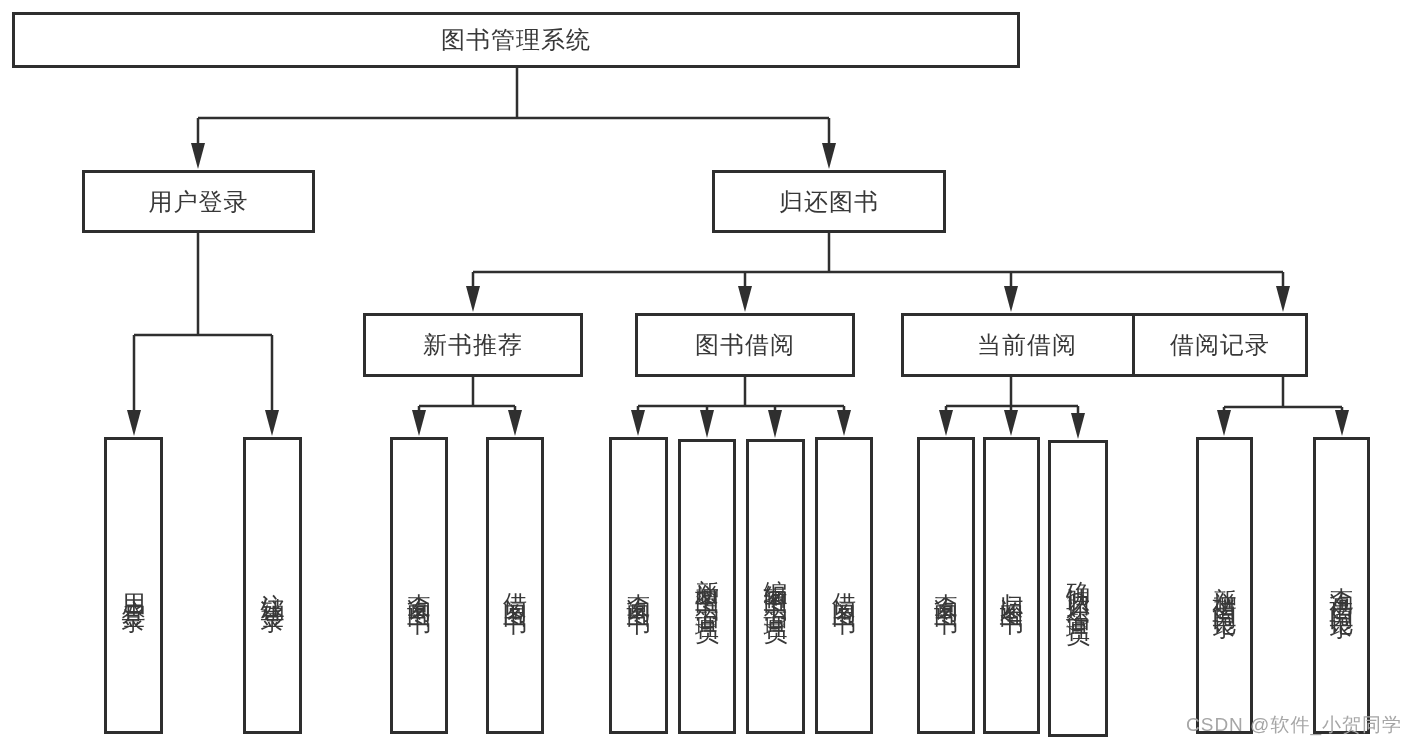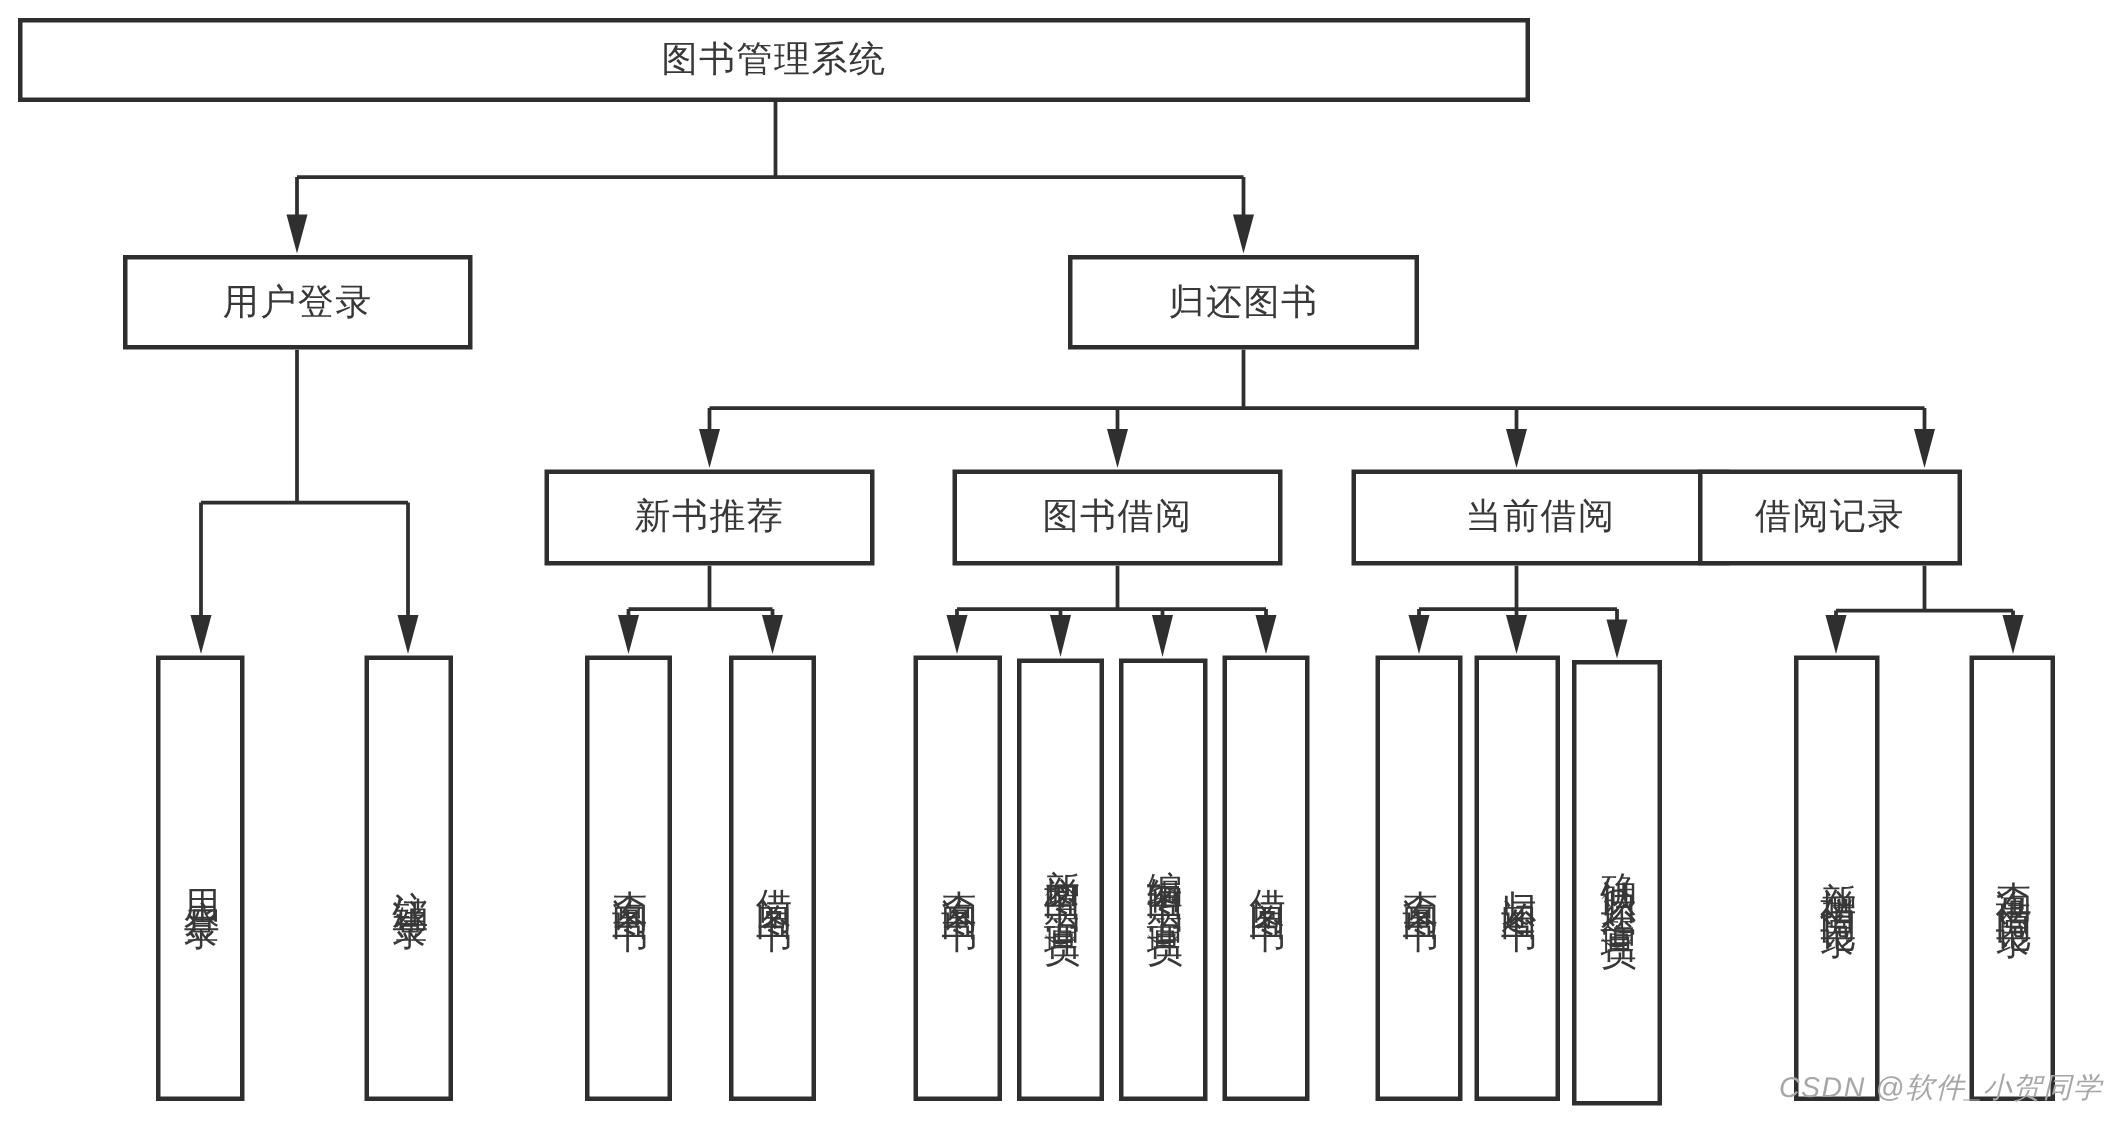--- a/index.html
+++ b/index.html
@@ -37,21 +37,20 @@
     font-size:24px;
     white-space:normal;
   }
   .watermark{
     position:absolute;
     left:1186px;top:712px;
     font-size:19px;
     color:#a6a6a6;
     letter-spacing:1px;
     z-index:5;
-    font-style:italic;
   }
 </style>
 </head>
 <body>
 
 <div class="canvas">
 
   <svg class="connectors" viewBox="0 0 1405 747">
     <g>
       <path d="M517,68 V118 M198,118 H829 M198,118 V144 M829,118 V144"></path>

